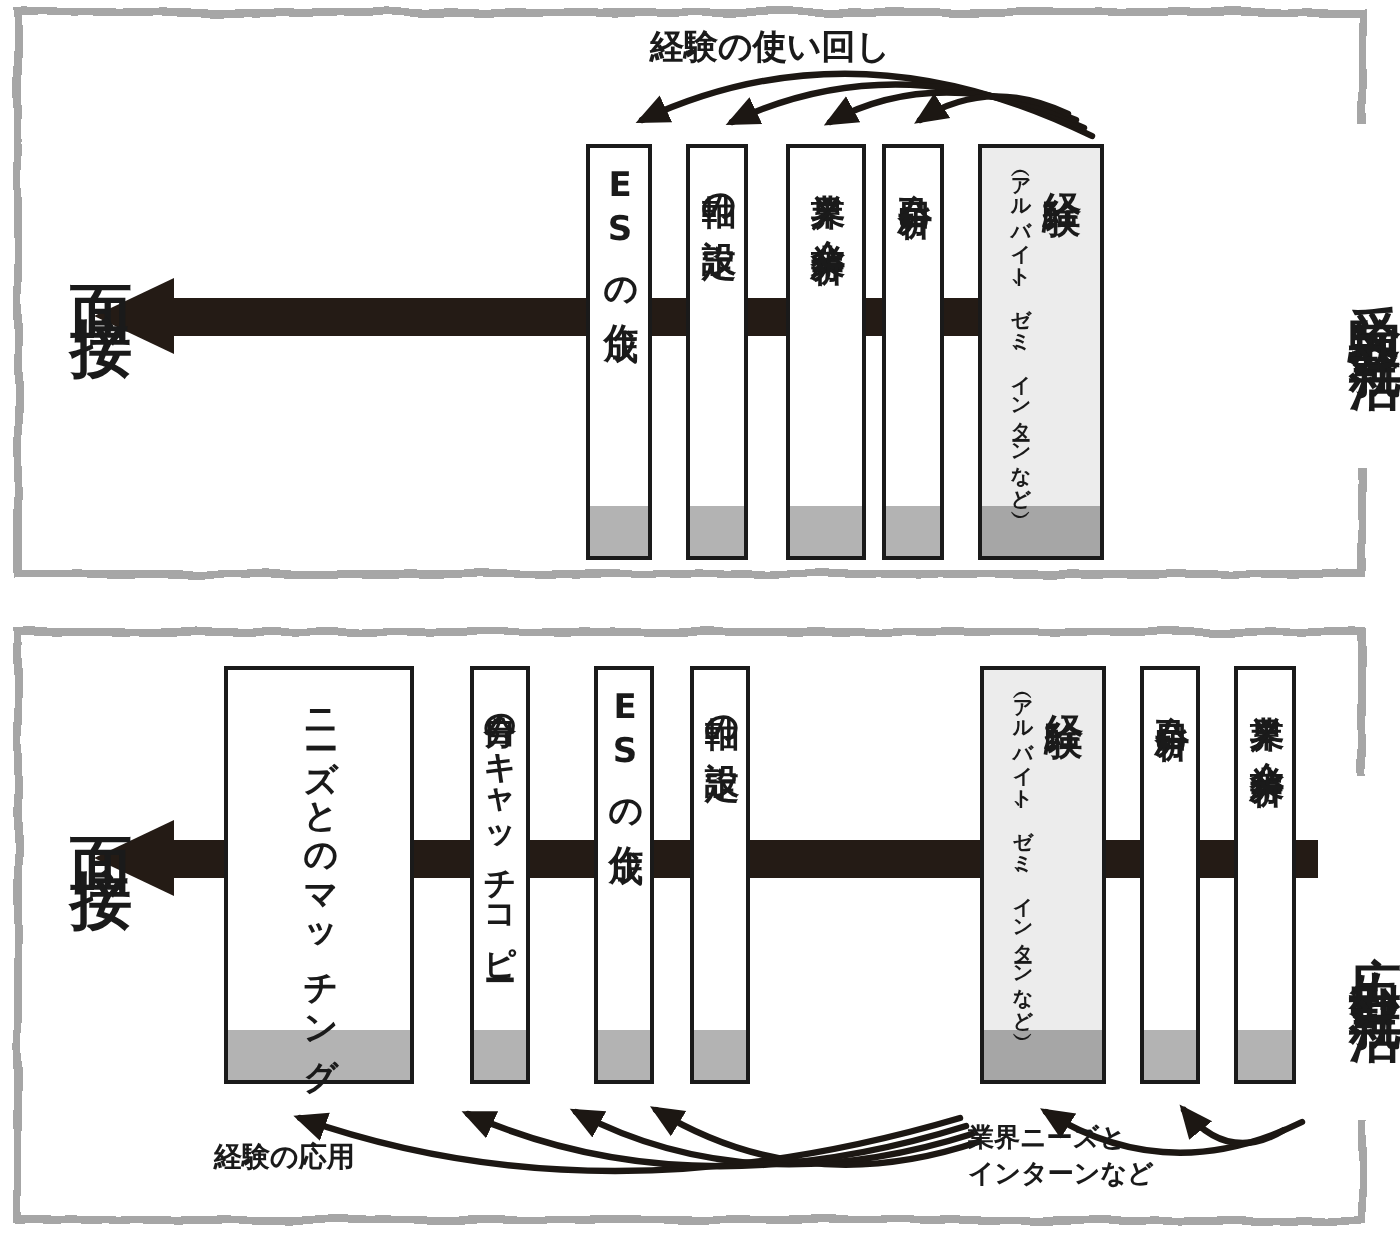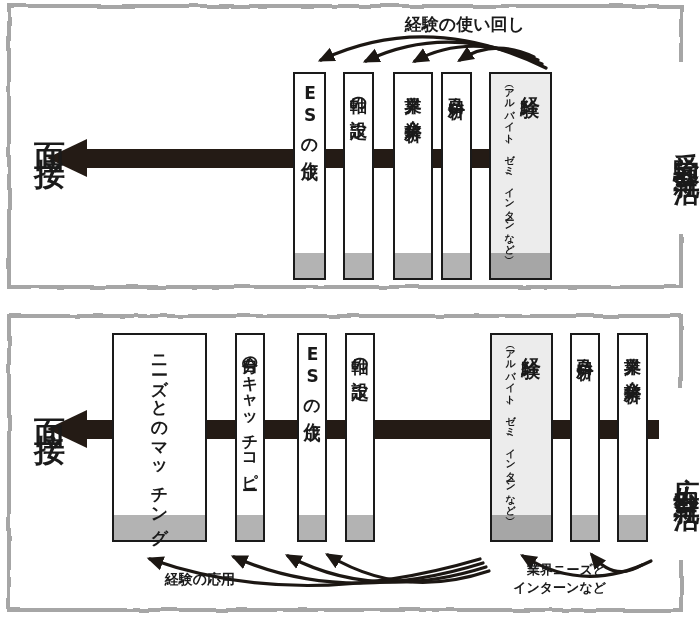--- a/index.html
+++ b/index.html
@@ -63,25 +63,25 @@
   .interview{
     position:absolute;left:34px;
     font-size:31px;font-weight:bold;letter-spacing:14px;line-height:1;
     z-index:4;
   }
   #interview-top{top:118px;}
   #interview-bottom{top:394px;}
 
   
   .note{
-    position:absolute;z-index:6;font-weight:bold;text-align:right;
+    position:absolute;z-index:6;font-weight:bold;text-align:left;
     line-height:18px;white-space:nowrap;
   }
   #note-reuse{left:325px;top:15px;width:200px;font-size:17px;}
-  #note-apply{left:120px;top:570px;width:115px;font-size:14px;}
+  #note-apply{left:107px;top:570px;width:115px;font-size:14px;}
   #note-match{left:484px;top:561px;width:122px;font-size:13px;}
 </style>
 </head>
 <body>
 
 <div id="stage">
 
   <svg id="bg-layer" class="layer" viewBox="0 0 700 621">
     <defs>
       <filter id="wobble" x="-5%" y="-5%" width="110%" height="110%">

